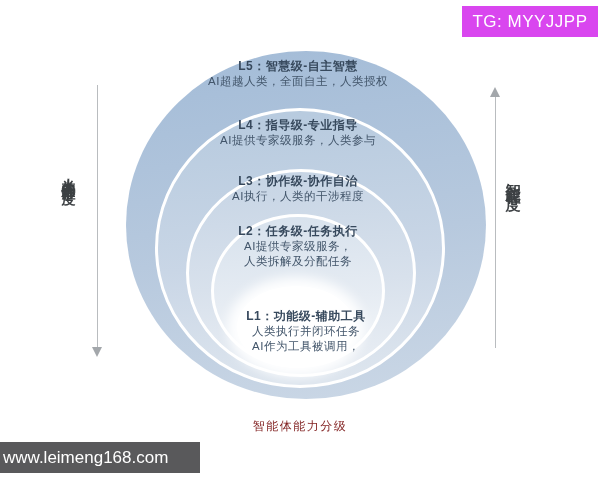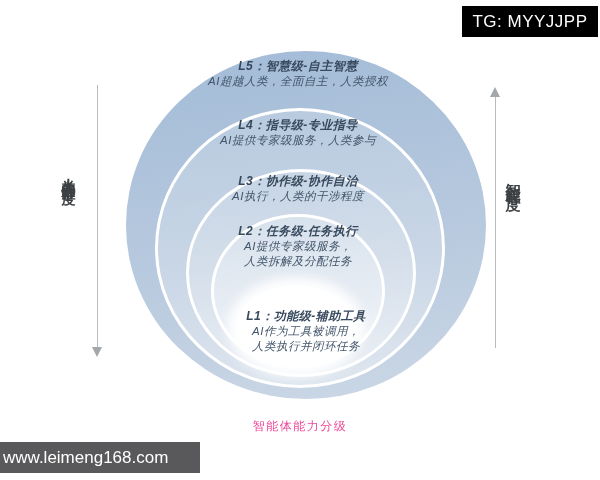--- a/index.html
+++ b/index.html
@@ -34,21 +34,21 @@
   }
   .c1 {
     left: 237px; top: 286px; width: 118px; height: 82px;
     background: #ffffff;
     box-shadow: 0 0 12px 9px rgba(255,255,255,0.95);
   }
 
   
   .ltext {
     position: absolute; left: 298px; transform: translateX(-50%);
-    text-align: center; white-space: nowrap; font-style: italic;
+    text-align: center; white-space: nowrap;
   }
   .ltitle { font-size: 12px; line-height: 16px; font-weight: 600; color: #37495d; letter-spacing: 0.5px; }
   .lline  { font-size: 11.5px; line-height: 15px; font-weight: 400; color: #42556a; letter-spacing: 0.5px; }
   .t5 { top: 58px; }
   .t4 { top: 117px; }
   .t3 { top: 173px; }
   .t2 { top: 223px; }
   .t1 { top: 308px; margin-left: 8px; }
 
   
@@ -69,27 +69,27 @@
   .axis-label {
     position: absolute; writing-mode: vertical-rl; text-orientation: upright;
     color: #3c4043; font-weight: 600;
   }
   .axis-label.left  { left: 60px;  top: 167px; font-size: 14px; letter-spacing: 2px; }
   .axis-label.right { left: 503px; top: 171px; font-size: 15px; letter-spacing: 4px; }
 
   
   .caption {
     position: absolute; left: 0; top: 418px; width: 600px;
-    text-align: center; font-size: 12px; color: #ec4899; letter-spacing: 1.5px;
+    text-align: center; font-size: 12px; color: #7f1d1d; letter-spacing: 1.5px;
   }
 
   
   .badge {
     position: absolute; left: 462px; top: 6px; width: 136px; height: 31px;
-    background: #000000; color: #ffffff; font-size: 17px;
+    background: #d946ef; color: #ffffff; font-size: 17px;
     display: flex; align-items: center; justify-content: center;
     letter-spacing: 0.5px;
   }
   .watermark {
     position: absolute; left: 0; top: 442px; width: 200px; height: 31px;
     background: #59595b; color: #ffffff; font-size: 17px;
     display: flex; align-items: center; padding-left: 3px; box-sizing: border-box;
   }
 </style>
 </head>
@@ -120,22 +120,22 @@
     </div>
 
     <div class="ltext t2">
       <div class="ltitle">L2：任务级-任务执行</div>
       <div class="lline">AI提供专家级服务，</div>
       <div class="lline">人类拆解及分配任务</div>
     </div>
 
     <div class="ltext t1">
       <div class="ltitle">L1：功能级-辅助工具</div>
+      <div class="lline">人类执行并闭环任务</div>
       <div class="lline">AI作为工具被调用，</div>
-      <div class="lline">人类执行并闭环任务</div>
     </div>
   </div>
 
   <div class="axis-line left"></div>
   <div class="arrow-head down"></div>
   <div class="axis-label left">人类的干涉程度</div>
 
   <div class="axis-line right"></div>
   <div class="arrow-head up"></div>
   <div class="axis-label right">智能程度</div>

